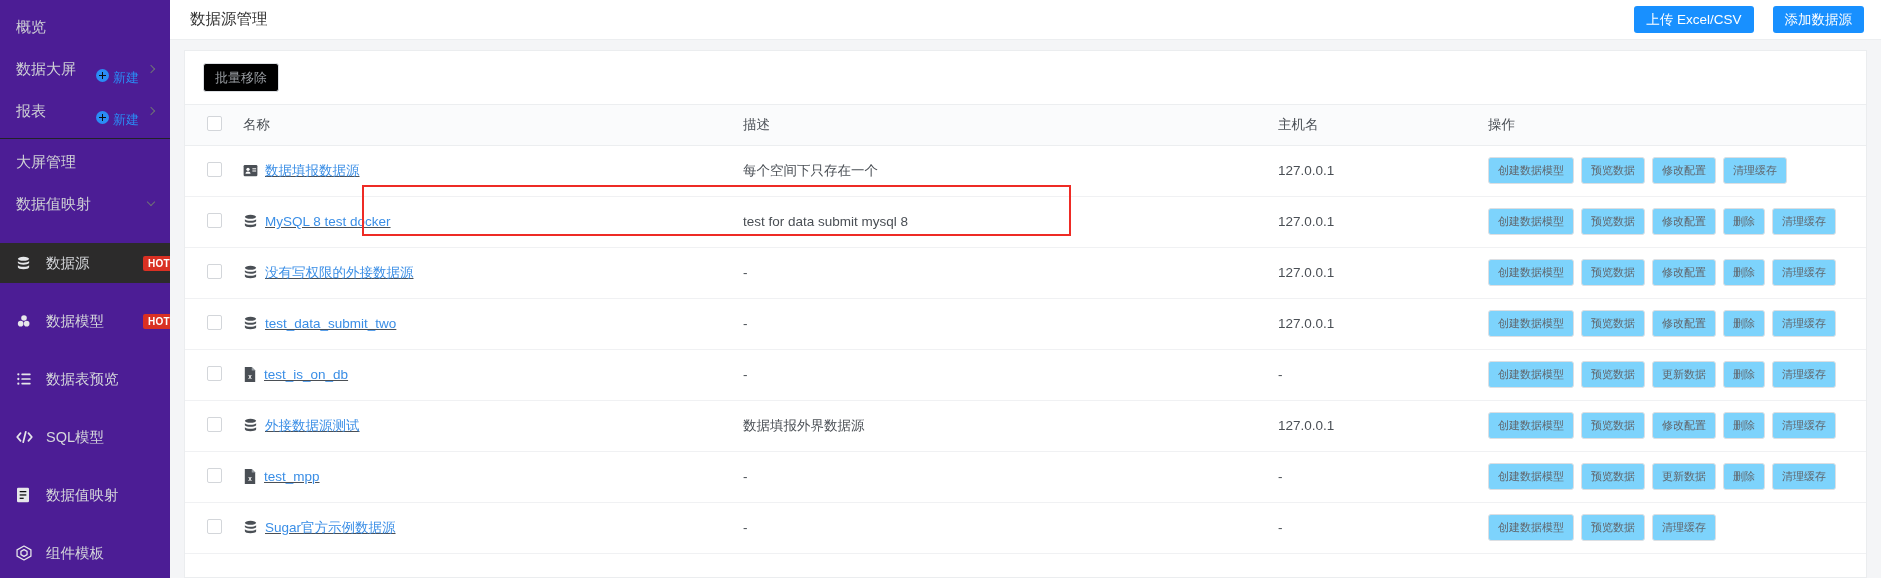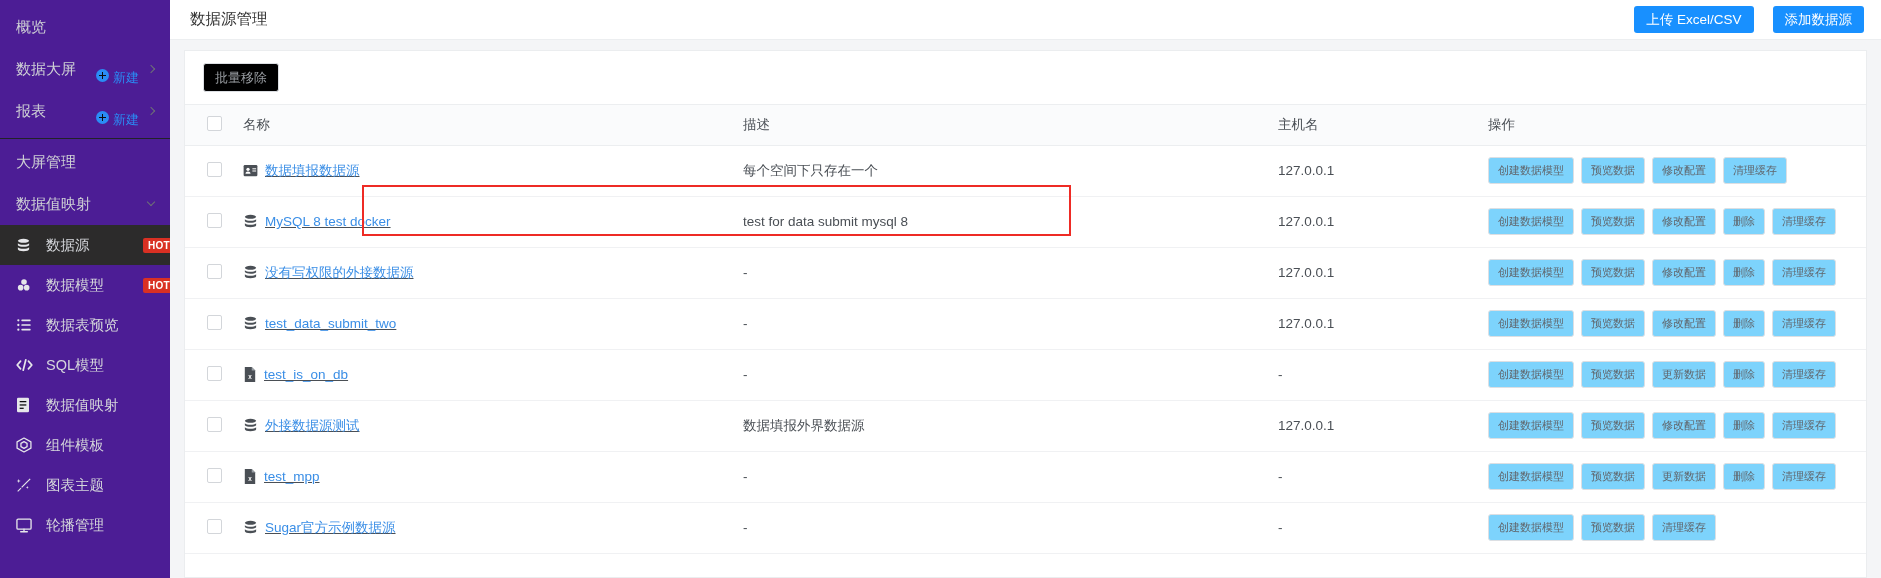--- a/index.html
+++ b/index.html
@@ -59,20 +59,21 @@
 
   .sb-item {
     height: 40px;
     display: flex; align-items: center;
     padding: 0 0 0 16px;
     font-size: 14.5px;
     color: #d5d7db;
     cursor: pointer;
     position: relative;
     white-space: nowrap;
+    margin-top: 18px;
   }
   .sb-item.active { background: #2c2b2b; }
   .sb-item .ic {
     width: 20px; flex: 0 0 20px;
     display: flex; align-items: center; justify-content: flex-start;
     color: #e6e7ea;
     margin-right: 10px;
   }
   .sb-item .sb-itext { flex: 0 0 auto; }
   .hot {

